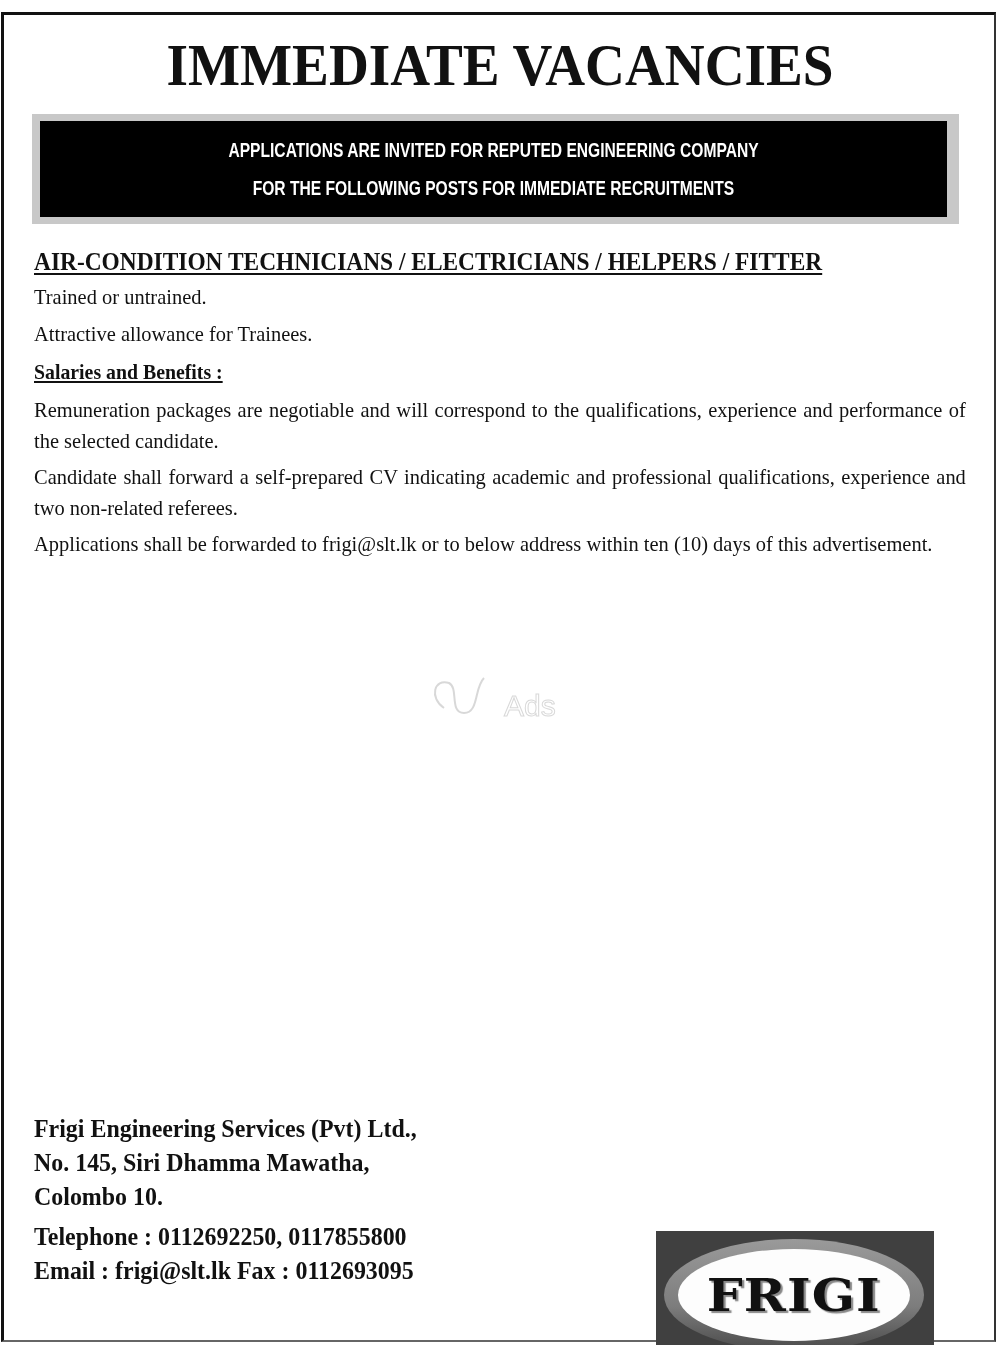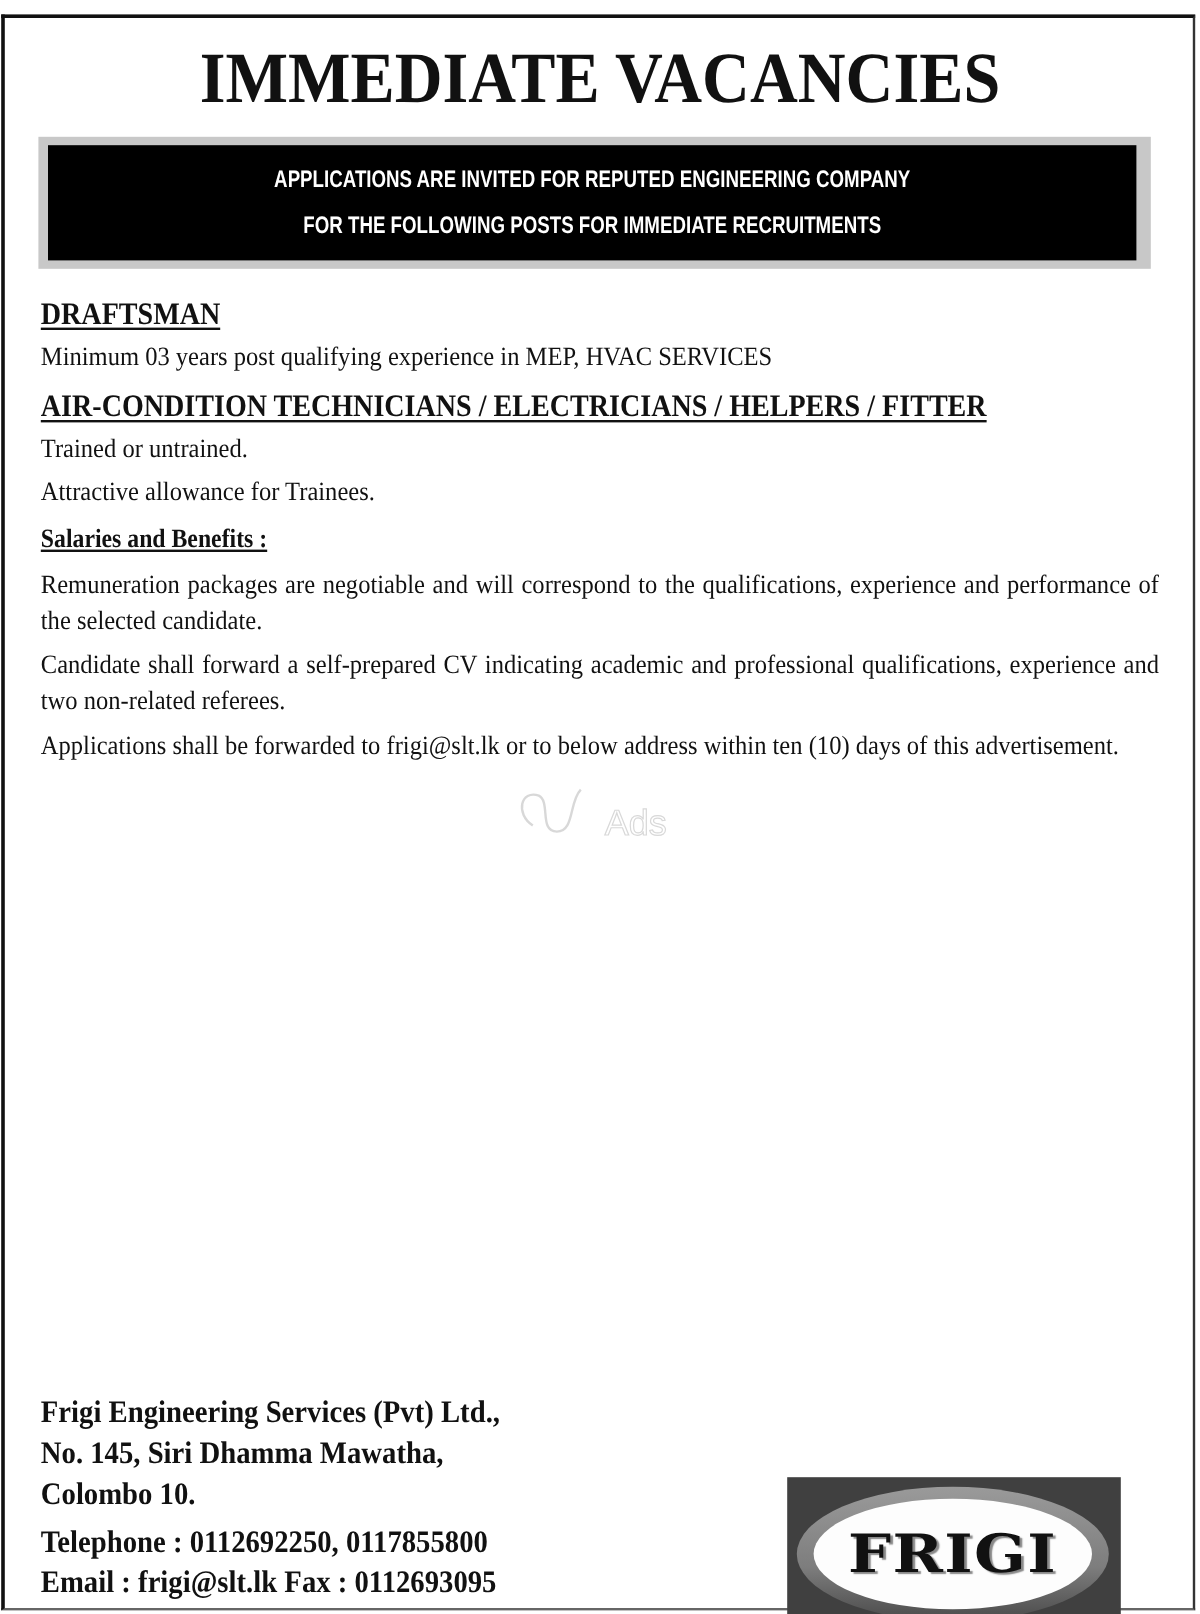--- a/index.html
+++ b/index.html
@@ -8,47 +8,43 @@
   .title { position: absolute; left: 0; width: 1000px; top: 30px; text-align: center; font-family: "Liberation Serif", serif; font-weight: bold; font-size: 60px; letter-spacing: 0px; transform: scaleX(0.92); transform-origin: center; line-height: 70px; }
   .banner-outer { position: absolute; left: 32px; top: 114px; width: 927px; height: 110px; background: #c8c8c8; }
   .banner { position: absolute; left: 40px; top: 121px; width: 907px; height: 96px; background: #000; color: #fff; text-align: center; font-family: "Liberation Sans", sans-serif; font-weight: bold; font-size: 20px; line-height: 38px; padding-top: 10px; box-sizing: border-box; }
   .banner span { display: block; transform: scaleX(0.78); transform-origin: center; white-space: nowrap; }
   .content { position: absolute; left: 34px; top: 242px; width: 932px; }
   .section-title { font-weight: bold; font-size: 26px; text-decoration: underline; text-underline-offset: 3px; margin: 0; line-height: 40px; transform: scaleX(0.9); transform-origin: left; white-space: nowrap; }
   .para { font-size: 22px; line-height: 30.5px; margin: 0; text-align: justify; transform: scaleX(0.93); transform-origin: left; width: 1002px; }
   .sub-title { font-weight: bold; font-size: 22px; text-decoration: underline; margin: 0; line-height: 34px; transform: scaleX(0.9); transform-origin: left; }
   .sec { margin-bottom: 6px; }
   .gap { height: 6px; }
-  .footer { position: absolute; left: 34px; top: 1160px; }
+  .footer { position: absolute; left: 34px; top: 1112px; }
   .footer .line { font-weight: bold; font-size: 26px; line-height: 34px; transform: scaleX(0.92); transform-origin: left; white-space: nowrap; }
   .footer .gapline { height: 6px; }
   .logo-box { position: absolute; left: 656px; top: 1231px; width: 278px; height: 131px; background: #404040; }
   .logo-ellipse { position: absolute; left: 8px; top: 8px; width: 260px; height: 112px; border-radius: 50%; background: linear-gradient(180deg, #9a9a9a 0%, #7d7d7d 60%, #4a4a4a 100%); }
   .logo-inner { position: absolute; left: 14px; top: 10px; width: 232px; height: 92px; border-radius: 50%; background: #fdfdfd; display: flex; align-items: center; justify-content: center; }
   .logo-text { font-family: "DejaVu Serif", serif; font-weight: bold; font-size: 44px; color: #111; letter-spacing: 1px; text-shadow: 2px 2px 1px #888; transform: scaleX(1.15); }
-  .watermark { position: absolute; left: 424px; top: 648px; width: 160px; height: 64px; color: rgba(200,200,200,0.55); font-family: "Liberation Sans", sans-serif; font-size: 30px; }
+  .watermark { position: absolute; left: 424px; top: 668px; width: 160px; height: 64px; color: rgba(200,200,200,0.55); font-family: "Liberation Sans", sans-serif; font-size: 30px; }
 </style>
 </head>
 <body>
 
 <div class="frame"></div>
 
 <div class="title">IMMEDIATE VACANCIES</div>
 
 <div class="banner-outer"></div>
 <div class="banner">
   <span>APPLICATIONS ARE INVITED FOR REPUTED ENGINEERING COMPANY</span>
   <span>FOR THE FOLLOWING POSTS FOR IMMEDIATE RECRUITMENTS</span>
 </div>
 
 <div class="content">
-  <div class="sec">
-    <div class="section-title">DRAFTSMAN</div>
-    <p class="para">Minimum 03 years post qualifying experience in MEP, HVAC SERVICES</p>
-  </div>
   <div class="sec">
     <div class="section-title">AIR-CONDITION TECHNICIANS / ELECTRICIANS / HELPERS / FITTER</div>
     <p class="para">Trained or untrained.</p>
     <div class="gap"></div>
     <p class="para">Attractive allowance for Trainees.</p>
   </div>
   <div class="sec">
     <div class="sub-title">Salaries and Benefits :</div>
     <div class="gap"></div>
     <p class="para">Remuneration packages are negotiable and will correspond to the qualifications, experience and performance of the selected candidate.</p>

